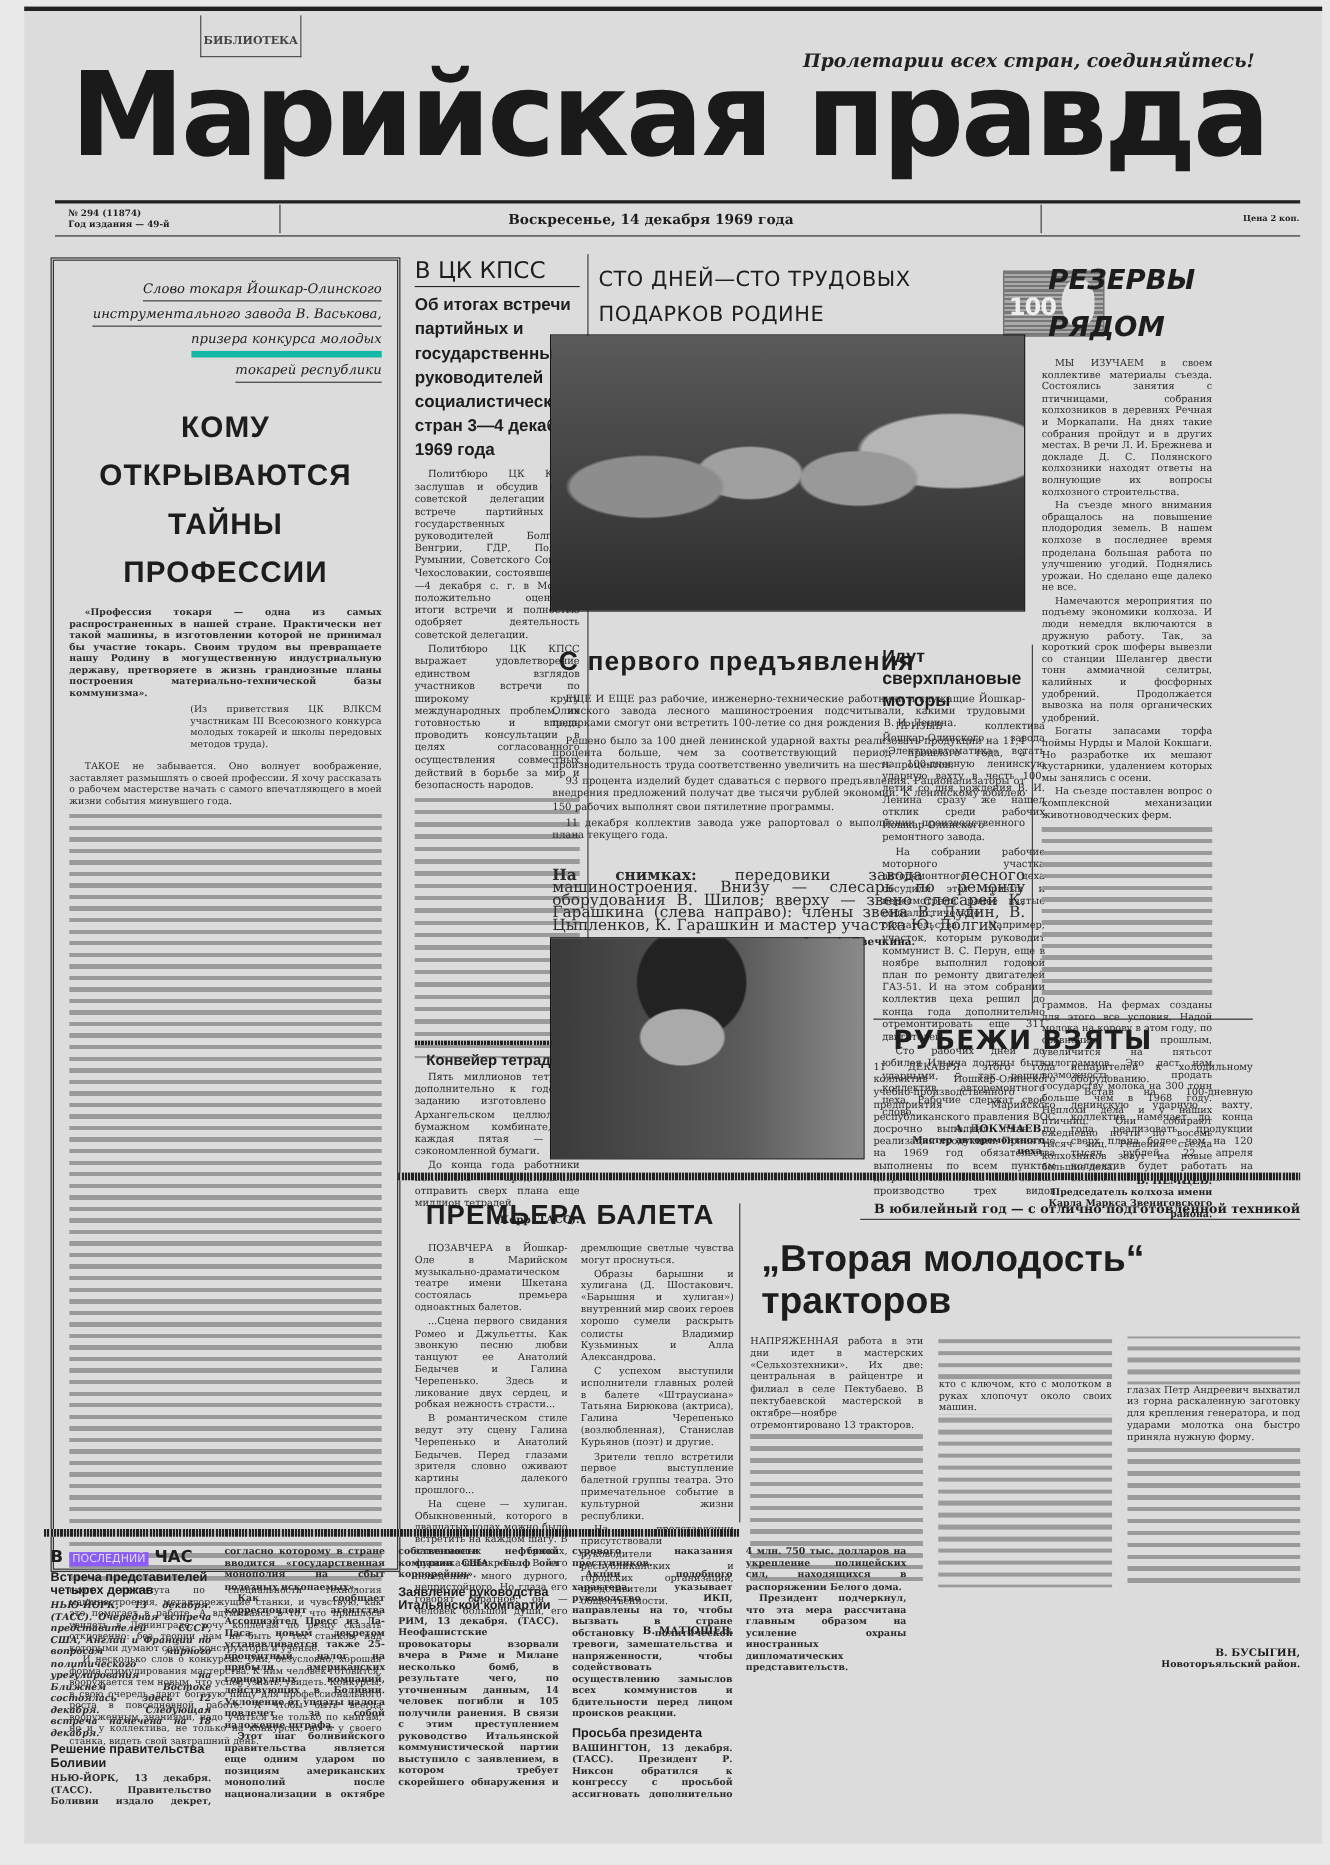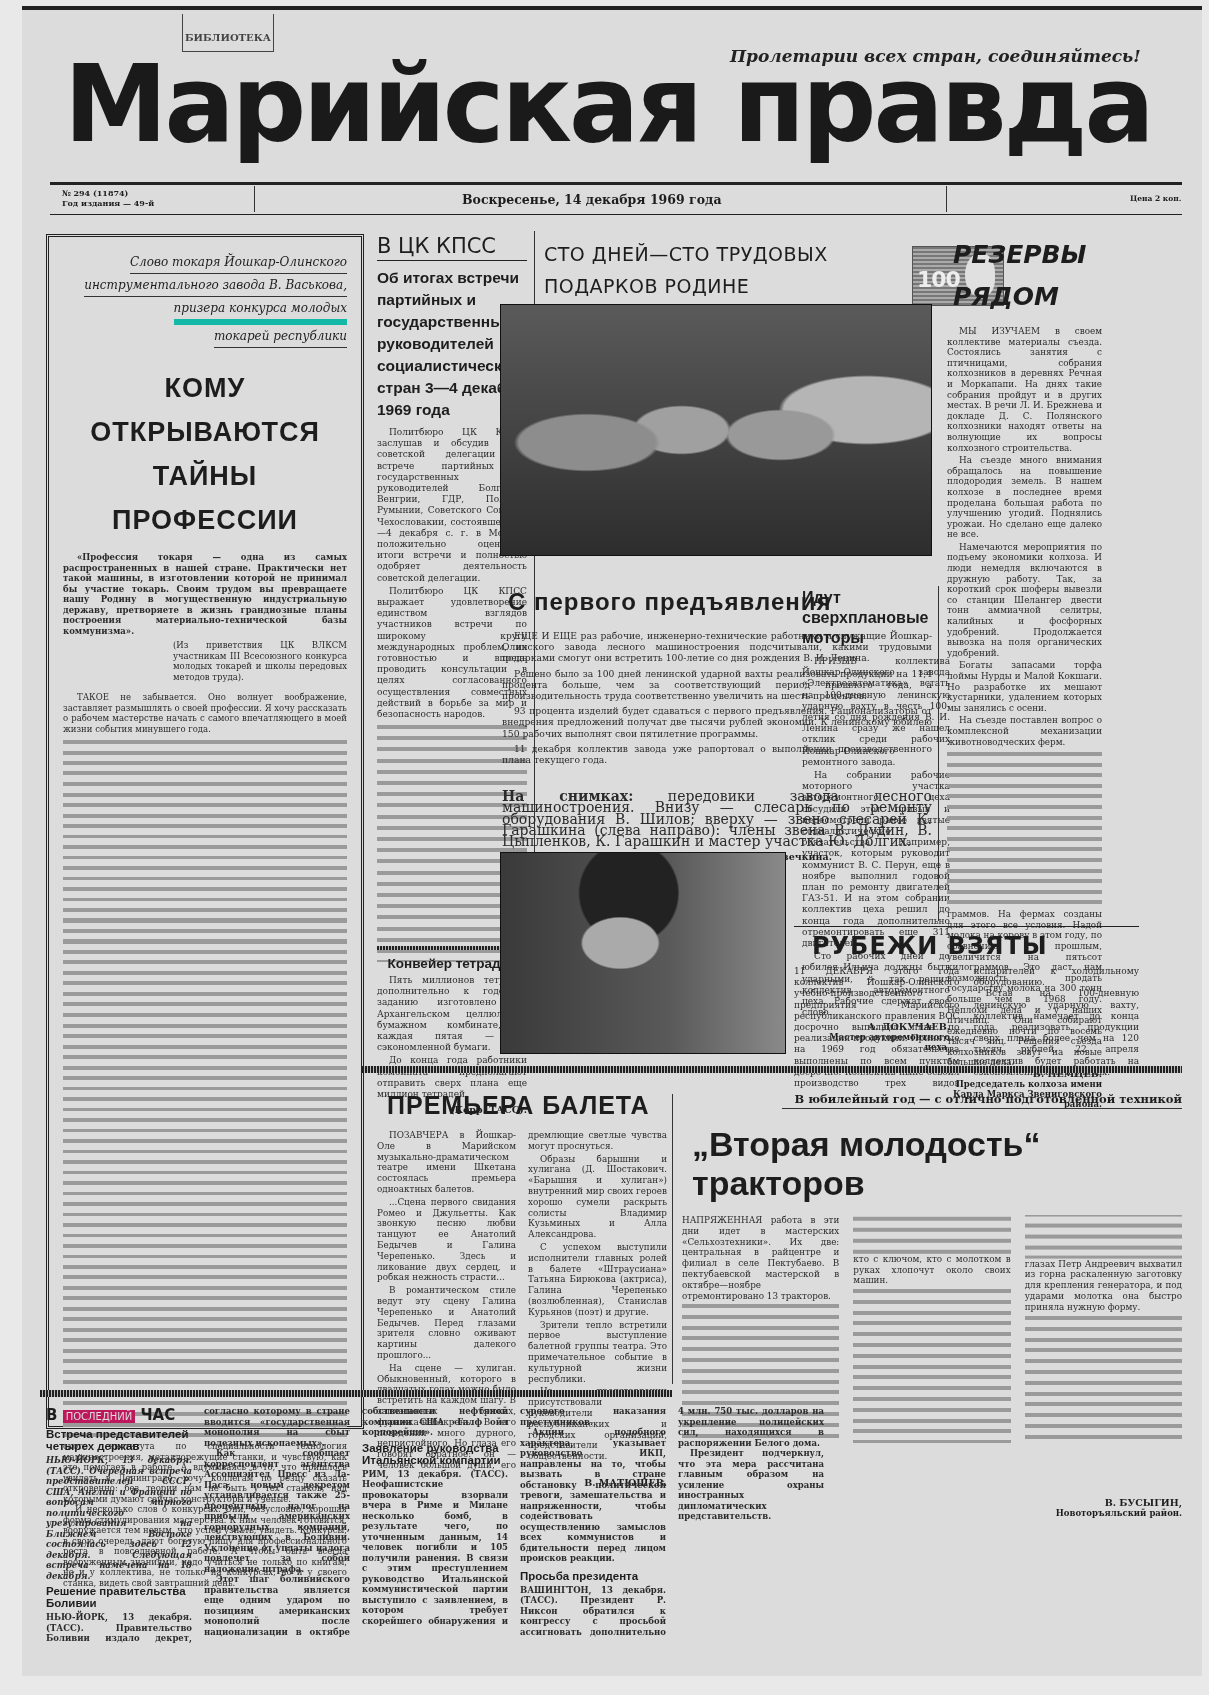--- a/index.html
+++ b/index.html
@@ -182,21 +182,21 @@
       <div class="filler" style="height:130px;background:repeating-linear-gradient(180deg,transparent 0 3px,#9a9a9a 3px 7px,transparent 7px 10.8px);"></div>
     </div>
     <div class="byline" style="margin-top:2px;">В. БУСЫГИН,</div>
     <div class="byline" style="font-size:8.5px;">Новоторъяльский район.</div>
   </div>
 
   <div class="abs hatch" style="left:18px;top:1384px;width:632px;"></div>
   <div class="abs" style="left:24px;top:1400px;width:620px;column-count:4;column-gap:12px;height:240px;">
     <div style="font-family:'DejaVu Sans',sans-serif;font-weight:bold;font-size:15px;white-space:nowrap;">
       <span>В</span>
-      <span style="background:#be185d;color:#ddd;font-size:10px;font-weight:normal;padding:1px 3px;">ПОСЛЕДНИЙ</span>
+      <span style="background:#8b5cf6;color:#ddd;font-size:10px;font-weight:normal;padding:1px 3px;">ПОСЛЕДНИЙ</span>
       <span>ЧАС</span>
     </div>
     <div class="cond" style="font-size:11.5px;margin-top:4px;">Встреча представителей четырех держав</div>
     <div class="small" style="margin-top:3px;font-weight:bold;font-style:italic;">НЬЮ-ЙОРК, 13 декабря. (ТАСС). Очередная встреча представителей СССР, США, Англии и Франции по вопросам мирного политического урегулирования на Ближнем Востоке состоялась здесь 12 декабря. Следующая встреча намечена на 18 декабря.</div>
     <div class="cond" style="font-size:11.5px;margin-top:4px;">Решение правительства Боливии</div>
     <div class="small" style="margin-top:3px;font-weight:bold;">НЬЮ-ЙОРК, 13 декабря. (ТАСС). Правительство Боливии издало декрет, согласно которому в стране вводится «государственная монополия на сбыт полезных ископаемых».</div>
     <div class="small" style="font-weight:bold;text-indent:12px;">Как сообщает корреспондент агентства Ассошиэйтед Пресс из Ла-Паса, новым декретом устанавливается также 25-процентный налог на прибыли американских горнорудных компаний, действующих в Боливии. Уклонение от уплаты налога повлечет за собой наложение штрафа.</div>
     <div class="small" style="font-weight:bold;text-indent:12px;">Этот шаг боливийского правительства является еще одним ударом по позициям американских монополий после национализации в октябре собственности нефтяной компании США «Галф ойл корпорейшн».</div>
     <div class="cond" style="font-size:11.5px;margin-top:4px;">Заявление руководства Итальянской компартии</div>
     <div class="small" style="margin-top:3px;font-weight:bold;">РИМ, 13 декабря. (ТАСС). Неофашистские провокаторы взорвали вчера в Риме и Милане несколько бомб, в результате чего, по уточненным данным, 14 человек погибли и 105 получили ранения. В связи с этим преступлением руководство Итальянской коммунистической партии выступило с заявлением, в котором требует скорейшего обнаружения и сурового наказания преступников.</div>

